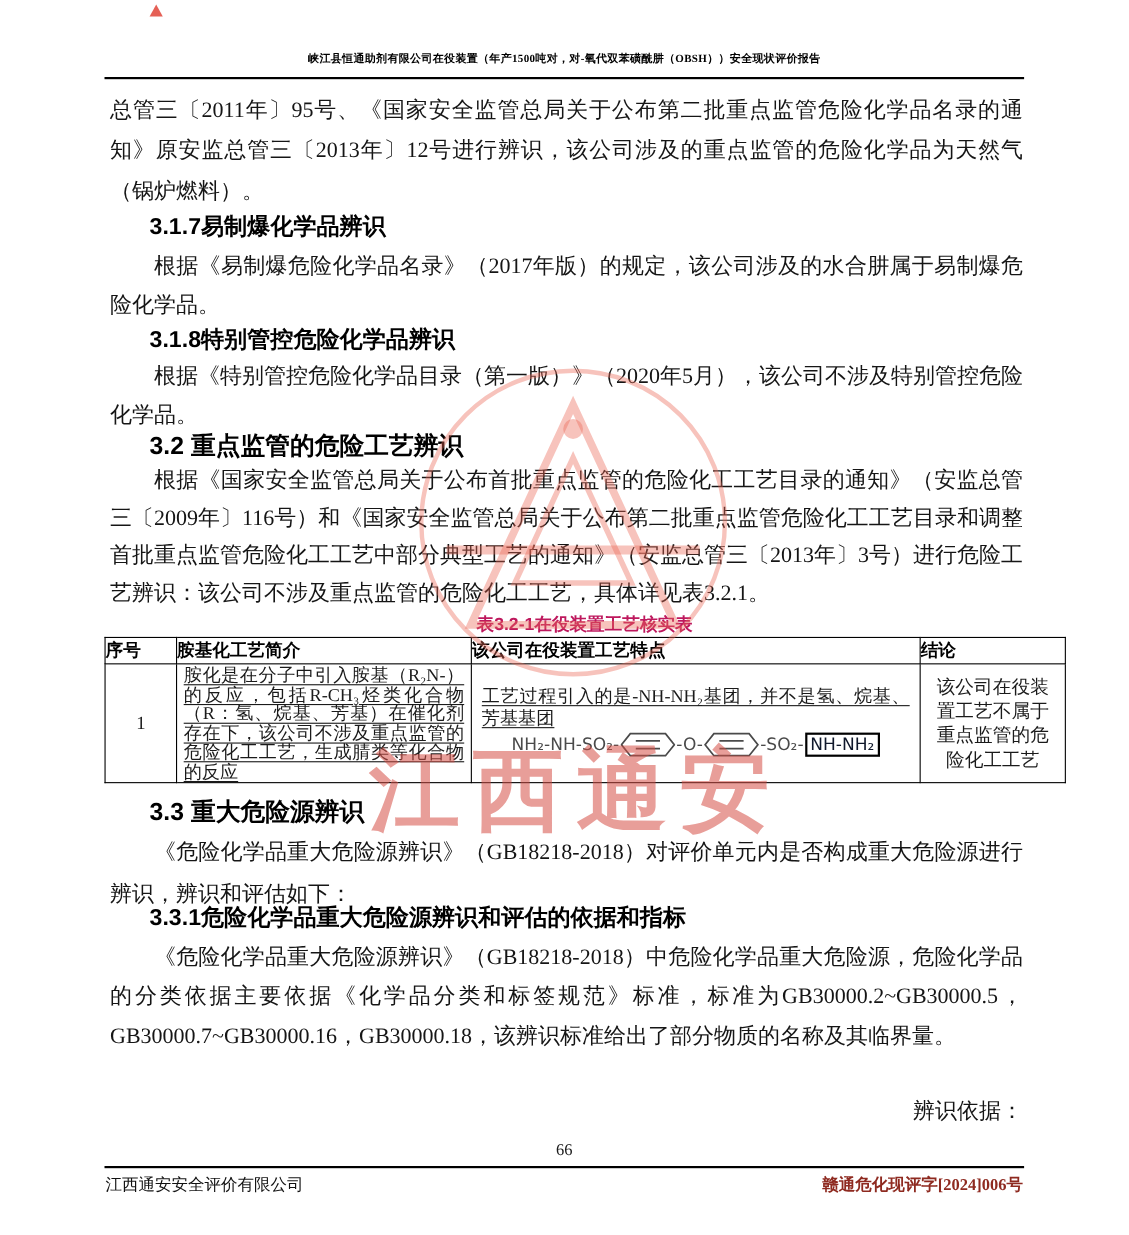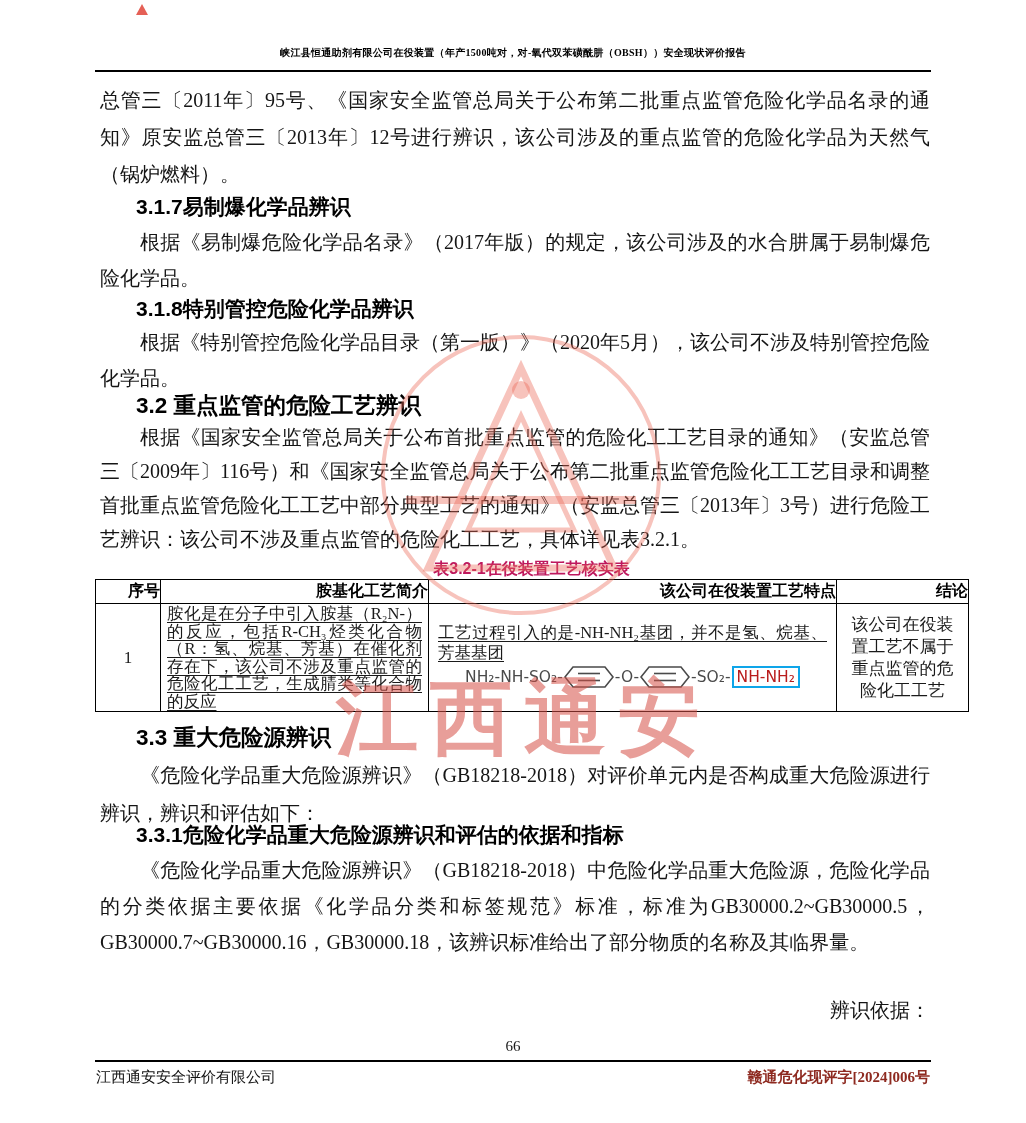--- a/index.html
+++ b/index.html
@@ -41,35 +41,35 @@
 
   .table-caption { top:559px; left:95px; width:873px; text-align:center;
     font-family:"Liberation Sans", sans-serif; font-weight:bold; font-size:16px;
     line-height:19px; color:#be185d; }
 
   .proc-table-wrap { top:579px; left:95px; width:873px; }
   table.proc { border-collapse:collapse; table-layout:fixed; width:873px;
     background:transparent; }
   table.proc th, table.proc td { border:1.4px solid #000; vertical-align:middle; }
   table.proc thead th { height:24px; font-family:"Liberation Sans", sans-serif;
-    font-weight:bold; font-size:16px; text-align:right; color:#000; }
+    font-weight:bold; font-size:16px; text-align:left; color:#000; }
   td.cell-no { text-align:center; font-size:17px; }
   td.cell-intro { padding:1px 6px; font-size:16.5px; line-height:17.5px;
     text-align:justify; }
   td.cell-feature { padding:4px 9px 6px; }
   td.cell-conclusion { text-align:center; font-size:17px; line-height:22px;
     padding:0 10px; }
   .uline { text-decoration:underline; text-underline-offset:3px;
     text-decoration-thickness:1px; }
   .feature-text { font-size:16.5px; line-height:20px; text-align:justify; }
   .formula { margin-top:1px; display:flex; align-items:center; justify-content:center;
     font-family:"DejaVu Sans", sans-serif; font-size:15.5px; color:#4a4a4a;
     white-space:nowrap; }
   .formula svg { margin:0 1px; display:block; }
-  .red-box { border:2px solid #0ea5e9; padding:0 3px; margin-left:1px; color:#b91c1c; }
+  .red-box { border:2px solid #000000; padding:0 3px; margin-left:1px; color:#0f172a; }
 
   .seal { left:376px; top:330px; width:290px; height:290px;
     color:rgba(234,106,88,0.40); z-index:3; pointer-events:none; }
   .wm-text { left:336px; top:664px; font-family:"Liberation Serif", serif;
     font-weight:bold; font-size:82px; letter-spacing:12px;
     color:rgba(213,79,69,0.55); z-index:3; pointer-events:none; white-space:nowrap; }
 
   .page-num { top:1038px; left:0; width:1026px; text-align:center; font-size:15px; }
   .footer-rule { top:1060px; left:95px; width:836px; border-top:2.5px solid #000; }
   .footer-left { top:1068px; left:96px; font-size:15px; color:#111; }

